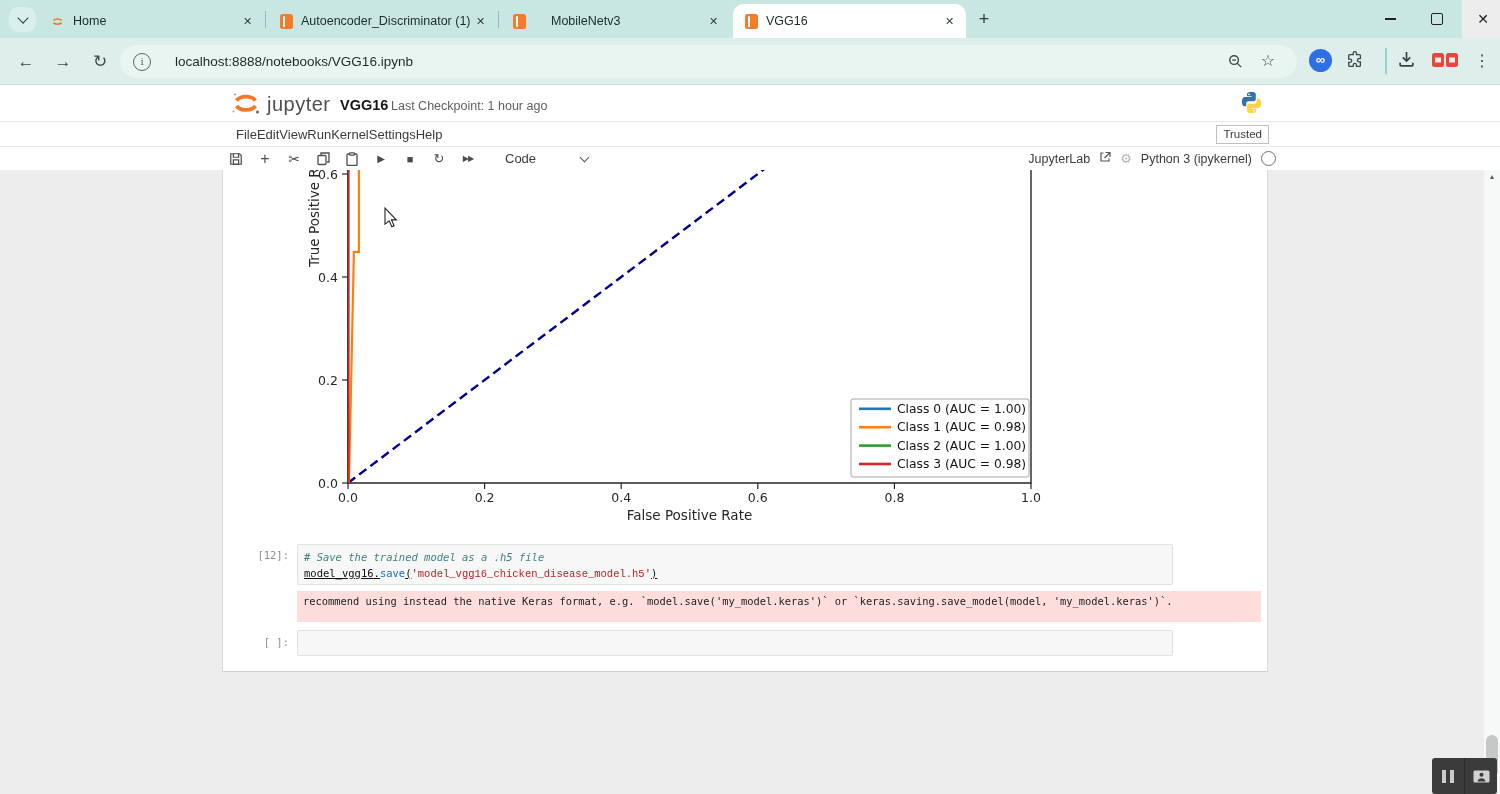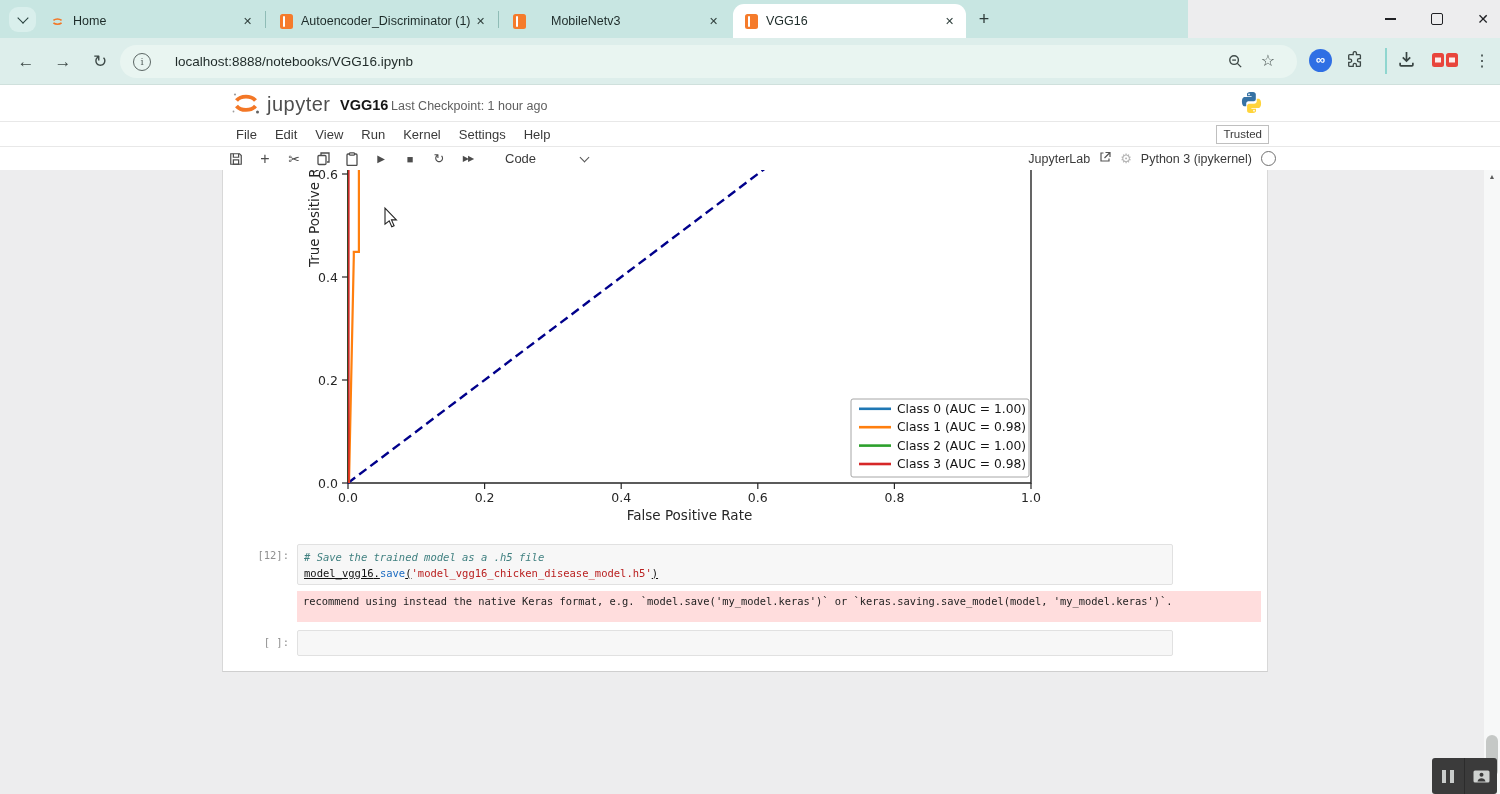--- a/index.html
+++ b/index.html
@@ -1,20 +1,20 @@
 <!DOCTYPE html>
 <html><head>
 <meta charset="utf-8">
 <style>
   html,body{margin:0;padding:0;width:1500px;height:794px;overflow:hidden;
     font-family:"Liberation Sans",sans-serif;background:#ededee;}
   #root{position:relative;width:1500px;height:794px;}
 
   
-  #tabbar{position:absolute;left:0;top:0;width:1188px;height:38px;background:#c8e6e2;}
+  #tabbar{position:absolute;left:0;top:0;width:1462px;height:38px;background:#c8e6e2;}
   .tabsearch{position:absolute;left:9px;top:7px;width:27px;height:25px;border-radius:9px;background:#d9efec;
     display:flex;align-items:center;justify-content:center;}
   .chev{width:7px;height:7px;border-right:1.8px solid #27403d;border-bottom:1.8px solid #27403d;
     transform:rotate(45deg);margin-top:-3px;}
   .tab{position:absolute;top:4px;height:34px;display:flex;align-items:center;padding:0 8px 0 12px;box-sizing:border-box;}
   .tab.active{background:#fff;border-radius:11px 11px 0 0;}
   .tab .lbl{flex:1;font-size:12.5px;color:#1d2b29;white-space:nowrap;overflow:hidden;}
   .closex{width:17px;height:17px;border-radius:50%;text-align:center;line-height:16px;font-size:11px;color:#30403d;}
   .fav{margin-right:8px;flex:none;display:flex;}
   .book{width:13px;height:15px;background:#f57b2b;border-radius:2.5px;position:relative;}
@@ -47,21 +47,21 @@
 
   
   #jheader{position:absolute;left:0;top:85px;width:1500px;height:85px;background:#fff;}
   .jrow1{position:absolute;top:0;left:0;right:0;height:36px;border-bottom:1px solid #e8e8e8;}
   #jlogo{position:absolute;left:230px;top:5px;}
   #wordmark{position:absolute;left:267px;top:8px;font-size:20px;color:#4e4e4e;letter-spacing:.5px;}
   #nbtitle{position:absolute;left:340px;top:12px;font-size:14.5px;font-weight:bold;color:#161616;}
   #checkpoint{position:absolute;left:391px;top:14px;font-size:12.5px;color:#5f5f5f;}
   #pylogo{position:absolute;left:1240px;top:6px;}
   .jrow2{position:absolute;top:37px;left:0;right:0;height:24px;border-bottom:1px solid #e8e8e8;}
-  #menubar{display:flex;gap:18px;padding-left:236px;height:24px;align-items:center;font-size:13px;color:#3a3a3a;}
+  #menubar{display:flex;padding-left:236px;height:24px;align-items:center;font-size:13px;color:#3a3a3a;}
   #trusted{position:absolute;right:231px;top:3px;height:17px;line-height:17px;padding:0 6px;
     border:1px solid #bfbfbf;font-size:11.5px;color:#3a3a3a;background:#fff;}
   .jrow3{position:absolute;top:62px;left:0;right:0;height:23px;border-bottom:1px solid #dcdcdc;}
   #jtoolbar{display:flex;gap:13px;padding-left:228px;height:23px;align-items:center;color:#4d4d4d;}
   .tbi{display:flex;align-items:center;justify-content:center;width:16px;height:16px;font-size:12px;color:#4d4d4d;}
   .tbi.run{font-size:10px;} .tbi.stop{font-size:11px;} .tbi.rst{font-size:13px;}
   .tbi.ff{font-size:8px;letter-spacing:-1px;}
   #celltype{margin-left:16px;font-size:13px;color:#3a3a3a;}
   .dchev{width:6px;height:6px;border-right:1.5px solid #555;border-bottom:1.5px solid #555;transform:rotate(45deg);
     margin-left:32px;margin-top:-3px;}
@@ -77,21 +77,21 @@
 
   .prompt{position:absolute;left:0;width:66px;text-align:right;font-family:"DejaVu Sans Mono",monospace;
     font-size:10.5px;color:#8f8f8f;}
   .cellbox{position:absolute;left:74px;width:876px;background:#f7f7f7;border:1px solid #e1e1e1;
     border-radius:2px;box-sizing:border-box;}
   #cell1{top:374px;height:41px;padding:5px 0 0 6px;}
   #cell2{top:460px;height:26px;}
   .codeline{font-family:"DejaVu Sans Mono",monospace;font-size:10.5px;line-height:15.5px;white-space:pre;}
   .tok-comment{color:#408080;font-style:italic;}
   .tok-func{color:#1a6ac1;}
-  .tok-str{color:#ba2121;}
+  .tok-str{color:#ba2121;font-family:Liberation Mono, monospace;}
   .tok-plain{color:#111;text-decoration:underline;}
   #stderr{position:absolute;left:74px;top:421px;width:964px;height:31px;background:#ffdddd;
     padding:2.5px 0 0 6px;box-sizing:border-box;}
   .stderr-line{font-family:"DejaVu Sans Mono",monospace;font-size:10.4px;line-height:14.5px;color:#222;white-space:pre;}
 
   
   #scrollbar{position:absolute;left:1484px;top:170px;width:16px;height:624px;background:#f7f8f8;}
   #scroll-up{position:absolute;left:0;top:3px;width:16px;text-align:center;font-size:7px;color:#5c5c5c;}
   #scroll-thumb{position:absolute;left:2px;top:565px;width:12px;height:42px;background:#c5c8c6;border-radius:6px;}
   #recorder{position:absolute;left:1432px;top:758px;width:65px;height:36px;background:#3b3b3b;border-radius:3px;

